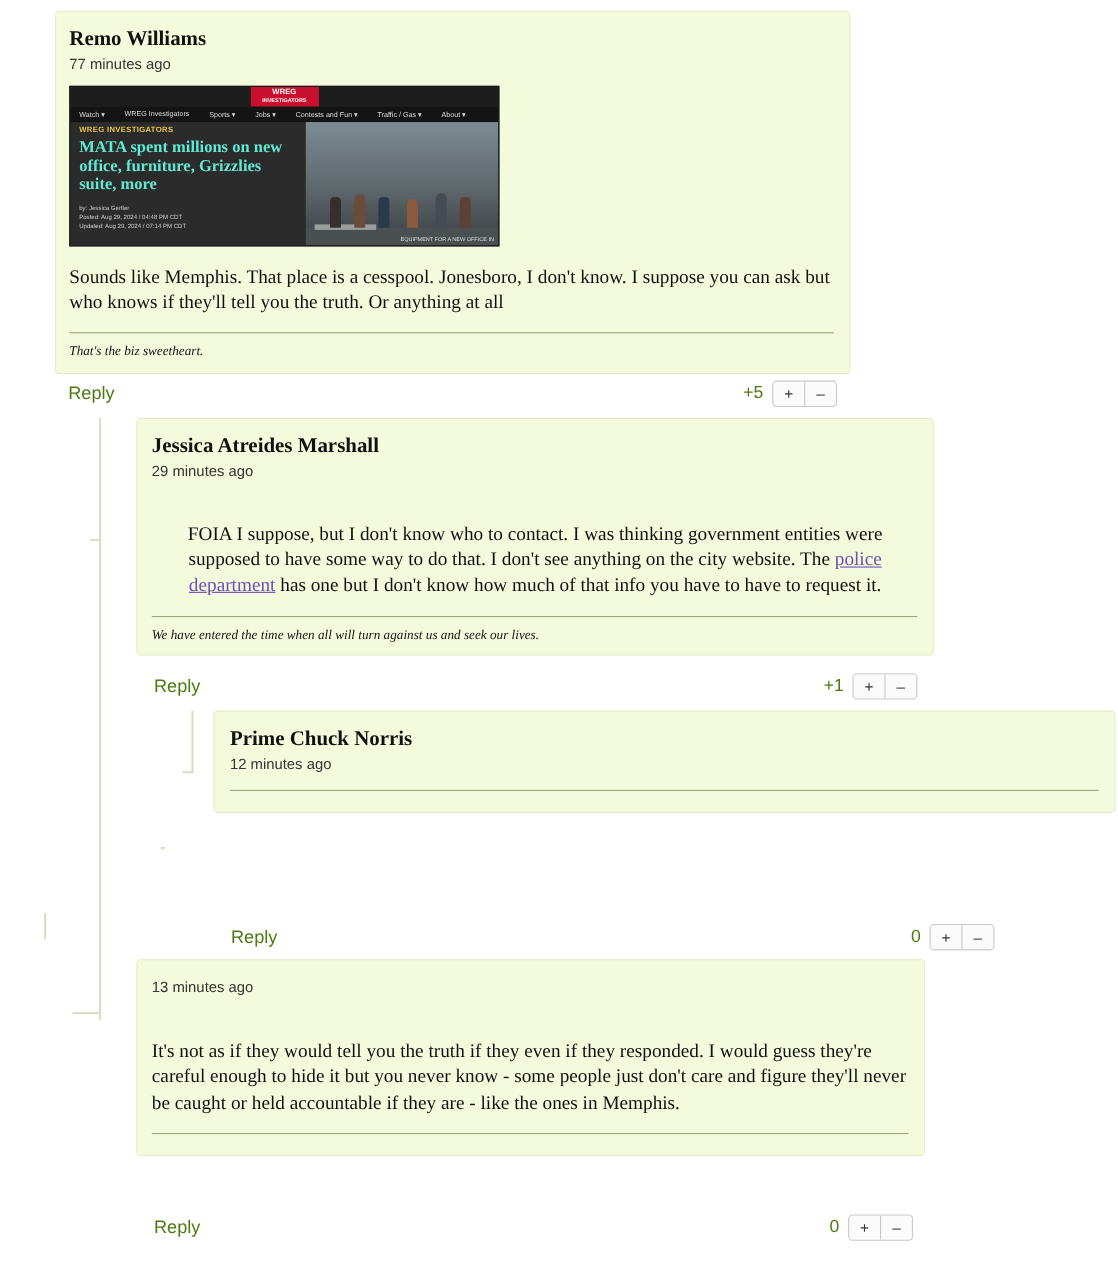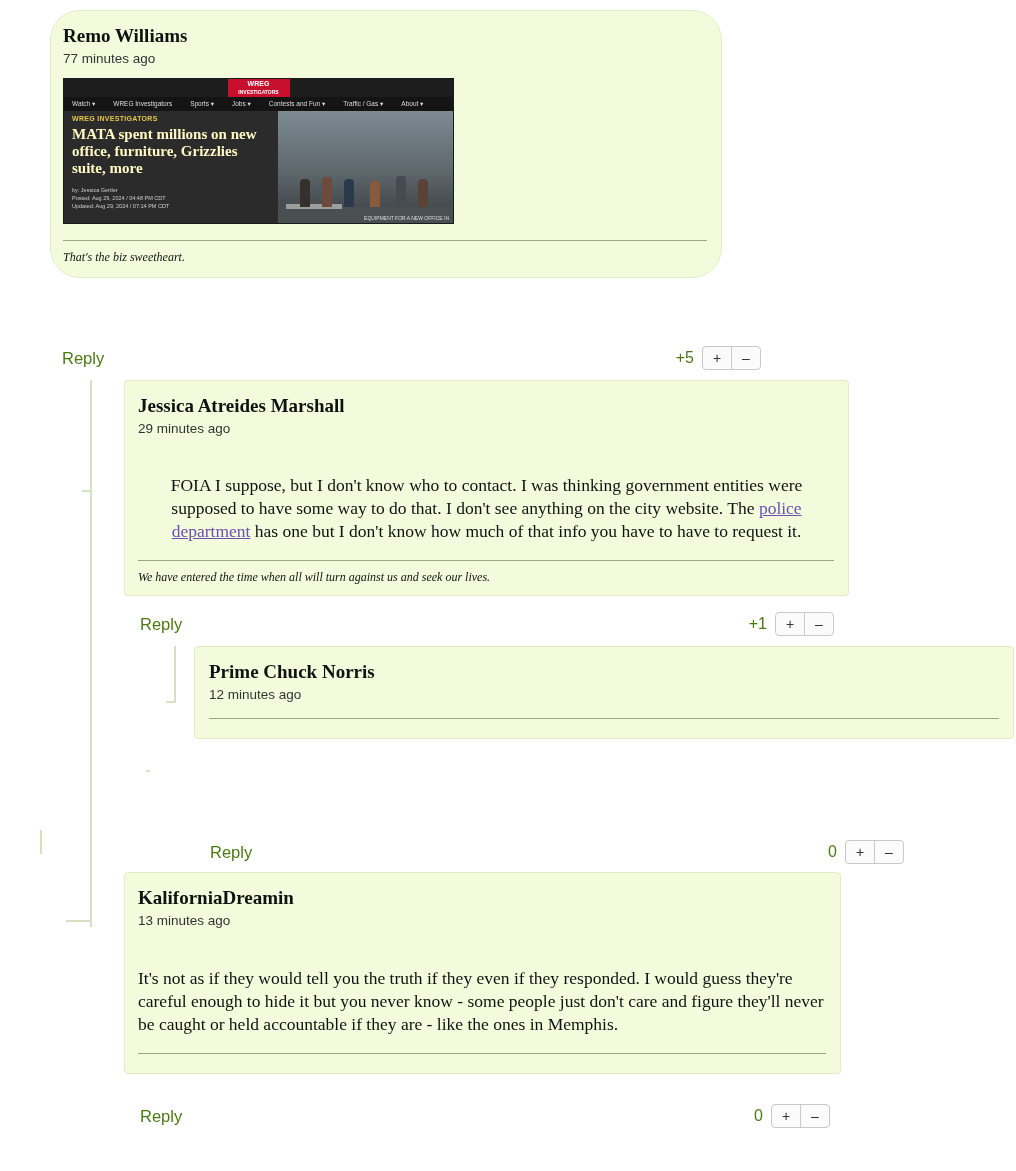--- a/index.html
+++ b/index.html
@@ -100,23 +100,22 @@
   }
   .vote-btns span + span {
     border-left: 1px solid #c9c9c9;
   }
 
   
   #root-comment {
     position: absolute;
     left: 50px;
     top: 10px;
-    width: 672px;
+    width: 723px;
     padding: 14px 14px 12px 12px;
-    border-radius: 30px;
   }
   #root-actions {
     position: absolute;
     left: 62px;
     top: 346px;
     width: 699px;
   }
 
   #c2-comment {
     position: absolute;
@@ -264,21 +263,21 @@
     width: 200px;
   }
   .thumb-kicker {
     color: #e8c547;
     font-family: "Liberation Sans", sans-serif;
     font-size: 7px;
     font-weight: bold;
     letter-spacing: 0.3px;
   }
   .thumb-headline {
-    color: #fef9c3;
+    color: #5eead4;
     font-family: "Liberation Serif", serif;
     font-weight: bold;
     font-size: 15px;
     line-height: 1.15;
     margin-top: 4px;
   }
   .thumb-meta {
     color: #cfcfcf;
     font-family: "Liberation Sans", sans-serif;
     font-size: 5.5px;
@@ -339,20 +338,21 @@
       <div class="thumb-kicker">WREG INVESTIGATORS</div>
       <div class="thumb-headline">MATA spent millions on new office, furniture, Grizzlies suite, more</div>
       <div class="thumb-meta">
         <div>by: Jessica Gertler</div>
         <div>Posted: Aug 29, 2024 / 04:48 PM CDT</div>
         <div>Updated: Aug 29, 2024 / 07:14 PM CDT</div>
       </div>
     </div>
   </div>
 
+  <div class="body-text" style="margin-top:16px; width:700px;">Sounds like Memphis. That place is a cesspool. Jonesboro, I don't know. I suppose you can ask but who knows if they'll tell you the truth. Or anything at all</div>
   <hr class="sig-rule">
   <div class="signature">That's the biz sweetheart.</div>
 </div>
 
 <div class="actions" id="root-actions">
   <div class="reply-link">Reply</div>
   <div class="score-group">
     <div class="score">+5</div>
     <div class="vote-btns">
       <span>+</span>
@@ -391,21 +391,20 @@
   <div class="score-group">
     <div class="score">0</div>
     <div class="vote-btns">
       <span>+</span>
       <span>–</span>
     </div>
   </div>
 </div>
 
 <div class="comment-box" id="c4-comment">
-  <div class="author">KaliforniaDreamin</div>
   <div class="timestamp">13 minutes ago</div>
   <div class="body-text" style="margin-top:39px; width:692px;">It's not as if they would tell you the truth if they even if they responded. I would guess they're careful enough to hide it but you never know - some people just don't care and figure they'll never be caught or held accountable if they are - like the ones in Memphis.</div>
   <hr class="sig-rule">
 </div>
 
 <div class="actions" id="c4-actions">
   <div class="reply-link">Reply</div>
   <div class="score-group">
     <div class="score">0</div>
     <div class="vote-btns">

